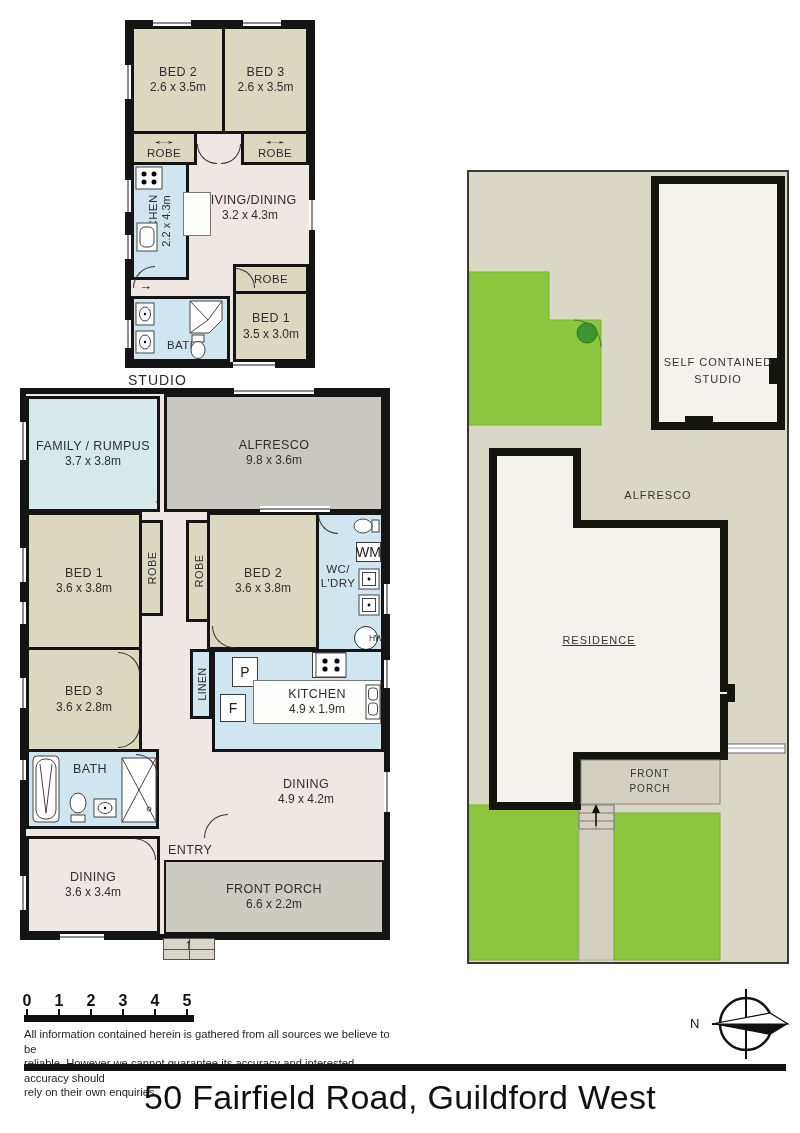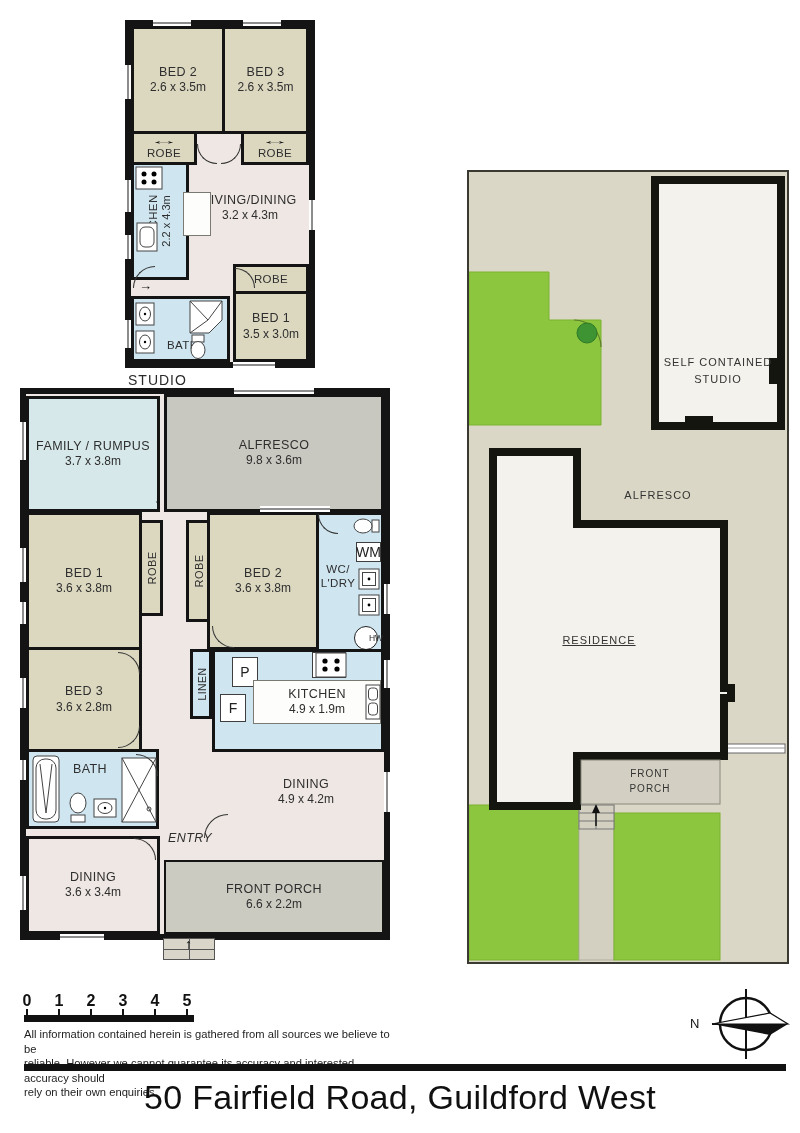--- a/index.html
+++ b/index.html
@@ -242,21 +242,21 @@
             <line x1="1" y1="1" x2="35" y2="65" stroke="#444"></line>
             <line x1="35" y1="1" x2="1" y2="65" stroke="#444"></line>
             <circle cx="28" cy="52" r="2" fill="none" stroke="#444"></circle>
           </svg>
       </div>
 
       <div class="lbl" style="left:205px;top:378px;width:150px;height:40px;">
         <span class="rname">DINING</span>
         <span class="rdims">4.9 x 4.2m</span>
       </div>
-      <span class="rname" style="position:absolute;left:142px;top:437px;font-style:italic;">ENTRY</span>
+      <span class="rname" style="position:absolute;left:142px;top:449px;">ENTRY</span>
 
       <div class="room pink" style="left:0px;top:442px;width:134px;height:98px;">
         <span class="rname">DINING</span>
         <span class="rdims">3.6 x 3.4m</span>
       </div>
       <div class="room porch" style="left:138px;top:466px;width:220px;height:74px;border-width:2px;">
         <span class="rname">FRONT PORCH</span>
         <span class="rdims">6.6 x 2.2m</span>
       </div>
 

